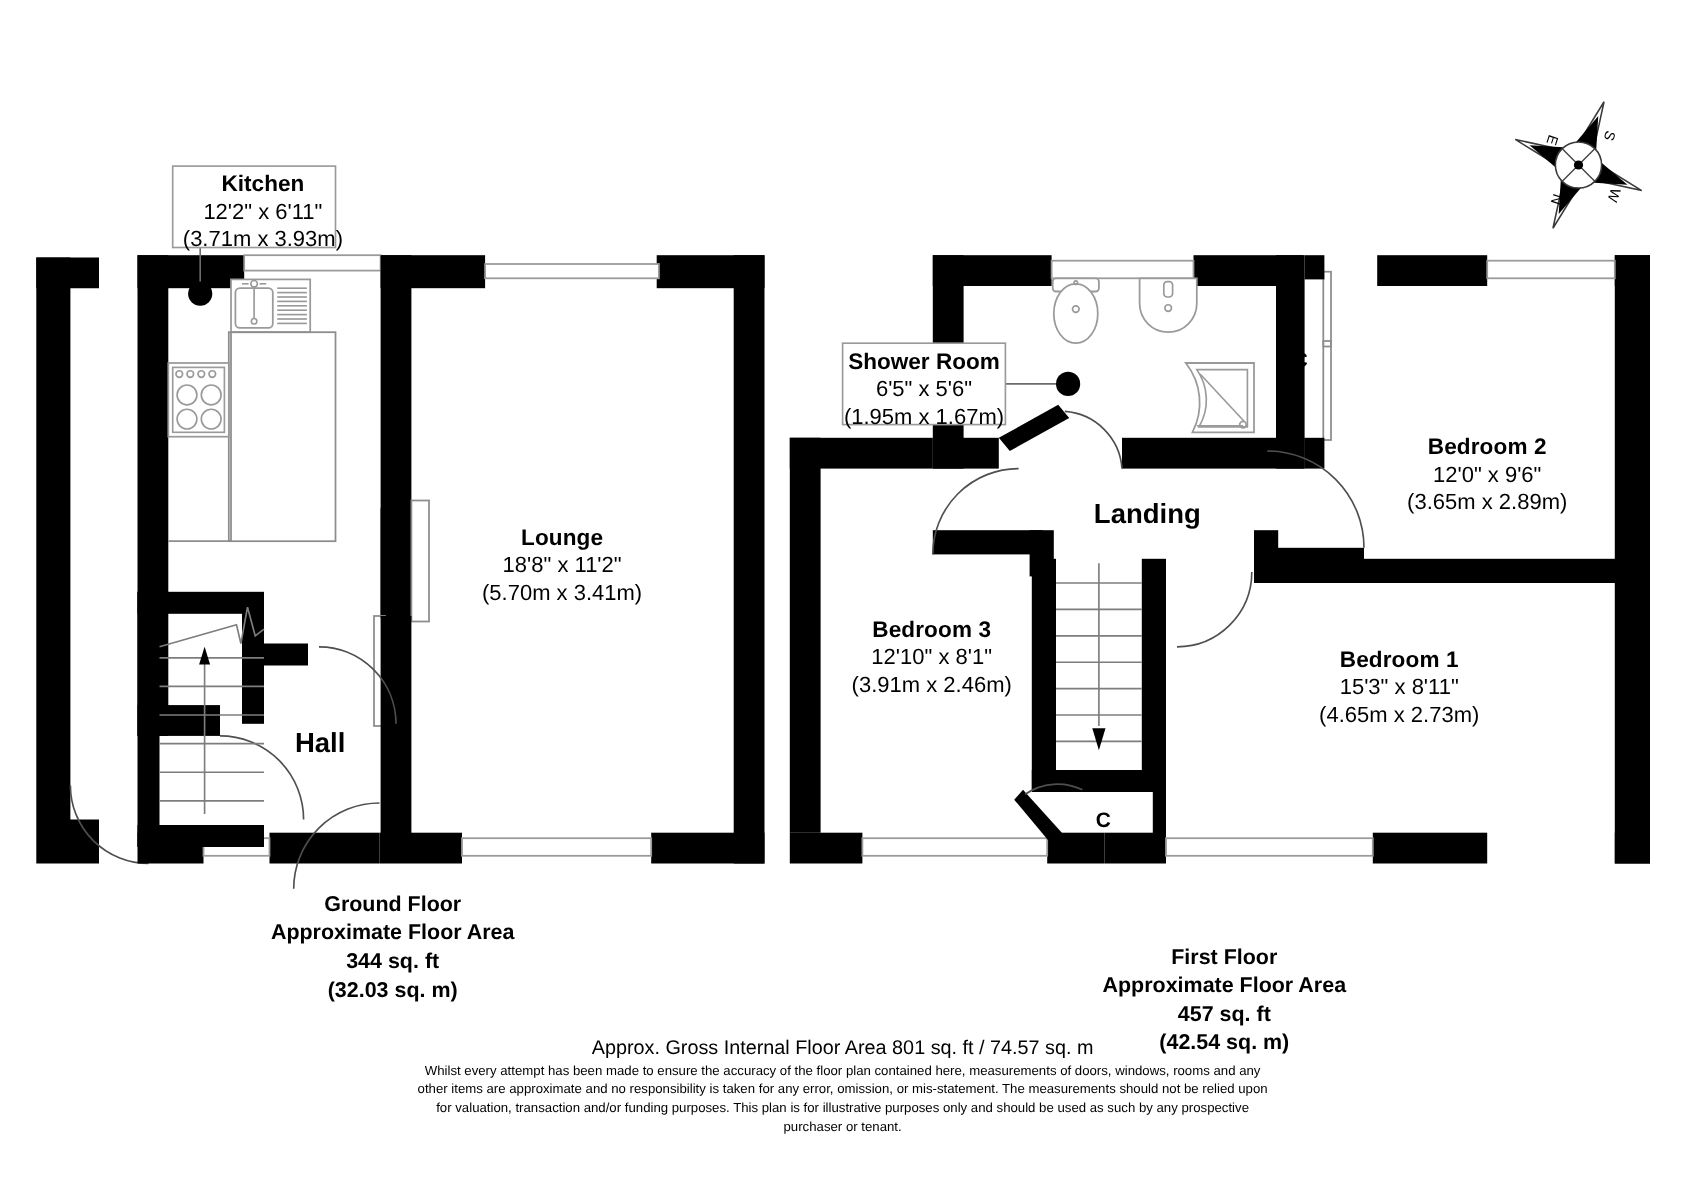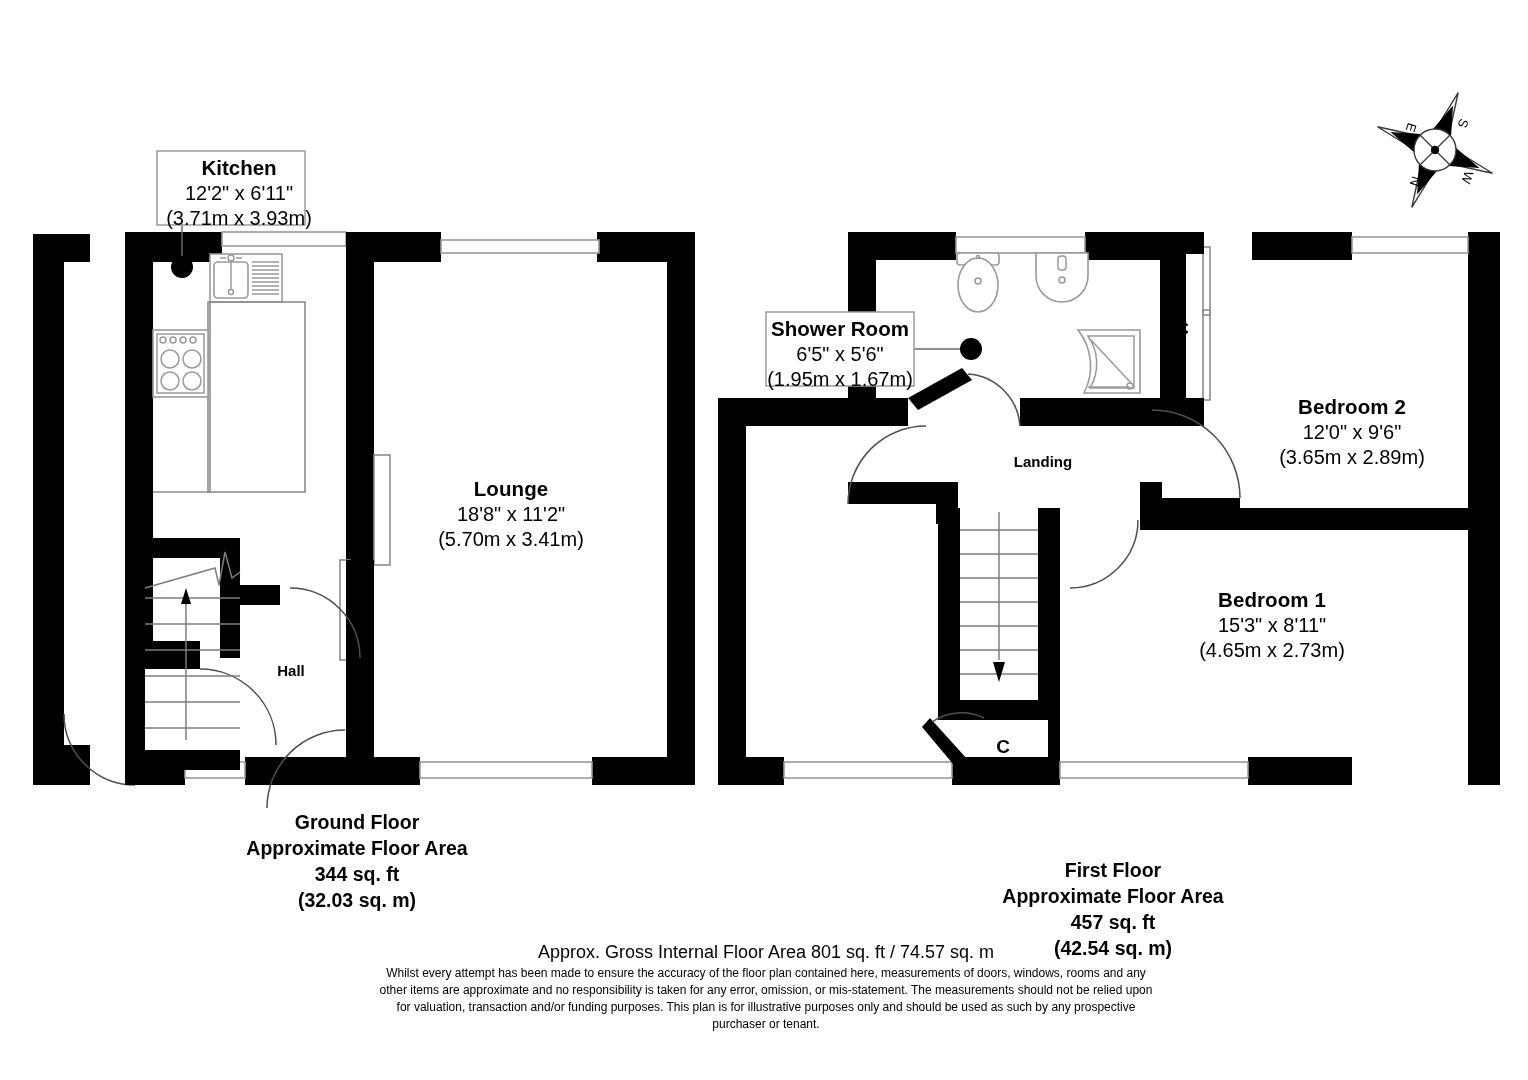--- a/index.html
+++ b/index.html
@@ -57,21 +57,21 @@
   }
   .room-dim {
     font-size: 20px;
     font-weight: normal;
   }
   .cup-letter {
     font-size: 19px;
     font-weight: bold;
   }
   .plain-name {
-    font-size: 15px;
+    font-size: 25px;
     font-weight: bold;
   }
   .floor-caption {
     font-size: 19.5px;
     font-weight: bold;
     line-height: 1.33;
   }
   .gross-title {
     font-size: 18px;
     font-weight: normal;
@@ -337,20 +337,25 @@
   </div>
 
   <div class="txt" style="left:1352px; top:346px;margin-top:48px;">
     <div class="room-name">Bedroom 2</div>
     <div class="room-dim">12'0" x 9'6"</div>
     <div class="room-dim">(3.65m x 2.89m)</div>
   </div>
 
   <div class="txt plain-name" style="left:1043px; top:452px;">Landing</div>
 
+  <div class="txt" style="left:847px; top:560px;">
+    <div class="room-name">Bedroom 3</div>
+    <div class="room-dim">12'10" x 8'1"</div>
+    <div class="room-dim">(3.91m x 2.46m)</div>
+  </div>
 
   <div class="txt" style="left:1272px; top:587px;">
     <div class="room-name">Bedroom 1</div>
     <div class="room-dim">15'3" x 8'11"</div>
     <div class="room-dim">(4.65m x 2.73m)</div>
   </div>
 
   <div class="txt cup-letter" style="left:1182px; top:317px;">C</div>
   <div class="txt cup-letter" style="left:1003px; top:735px;">C</div>
 

